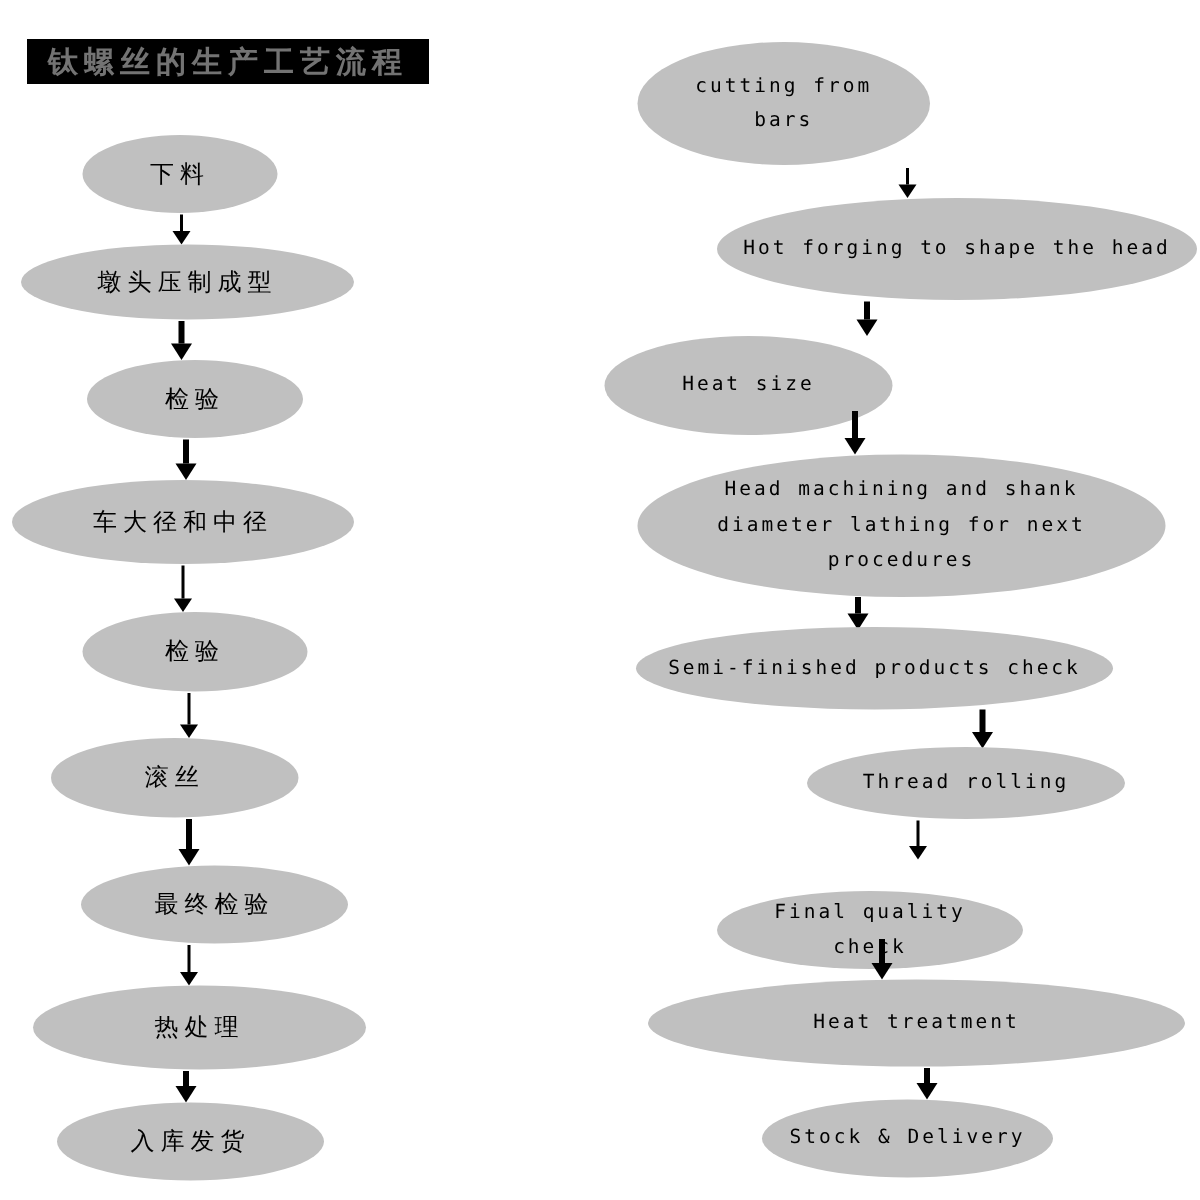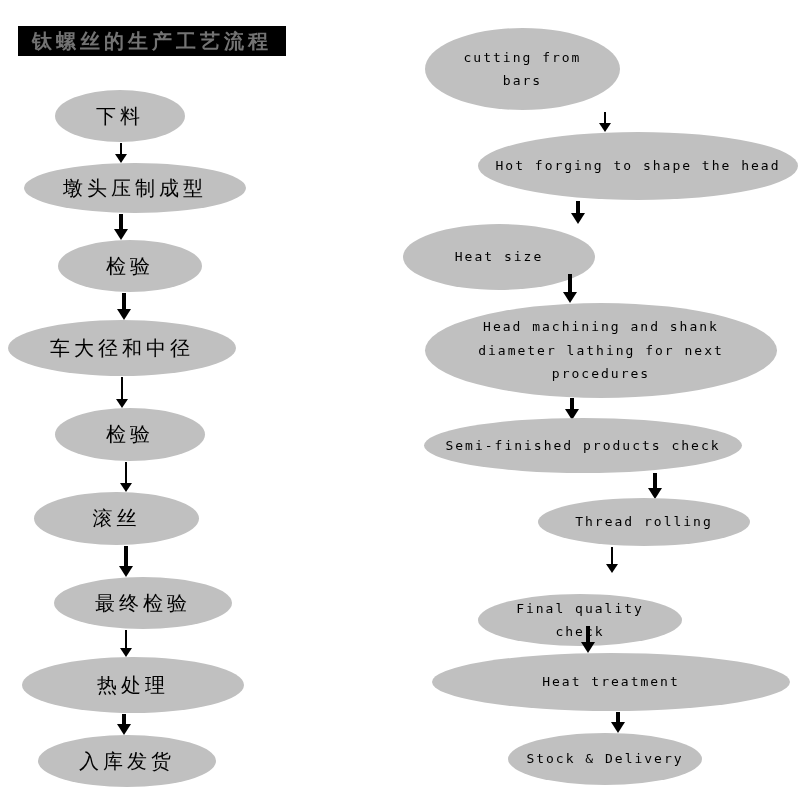--- a/index.html
+++ b/index.html
@@ -24,21 +24,21 @@
     position: absolute;
     background: #c0c0c0;
     border-radius: 50%;
     display: flex;
     align-items: center;
     justify-content: center;
     text-align: center;
     color: #000000;
   }
   .ellipse .label { display: block; padding: 0 16px; }
-  .zh { font-size: 20px; letter-spacing: 4px; font-family: Liberation Serif, serif; }
+  .zh { font-size: 16px; letter-spacing: 4px; font-family: Liberation Serif, serif; }
   .en { font-size: 13px; letter-spacing: 2px; line-height: 1.8; font-family: "DejaVu Sans Mono", monospace; }
 
   .arrow {
     position: absolute;
     display: flex;
     flex-direction: column;
     align-items: center;
     transform: translateX(-50%);
     width: 14px;
   }
@@ -64,21 +64,21 @@
   <div class="title-box" style="left:18px;top:26px;width:268px;height:30px">钛螺丝的生产工艺流程</div>
 
   <div class="ellipse" style="left:55px;top:90px;width:130px;height:52px">
     <span class="label zh">下料</span>
   </div>
   <div class="arrow" style="left:121px;top:143px;height:20px">
       <span class="stem"></span>
       <span class="head"></span>
     </div>
 
-  <div class="ellipse" style="left:24px;top:163px;width:222px;height:50px">
+  <div class="ellipse" style="left:14px;top:163px;width:222px;height:50px">
     <span class="label zh">墩头压制成型</span>
   </div>
   <div class="arrow bold" style="left:121px;top:214px;height:26px">
       <span class="stem"></span>
       <span class="head"></span>
     </div>
 
   <div class="ellipse" style="left:58px;top:240px;width:144px;height:52px">
     <span class="label zh">检验</span>
   </div>

